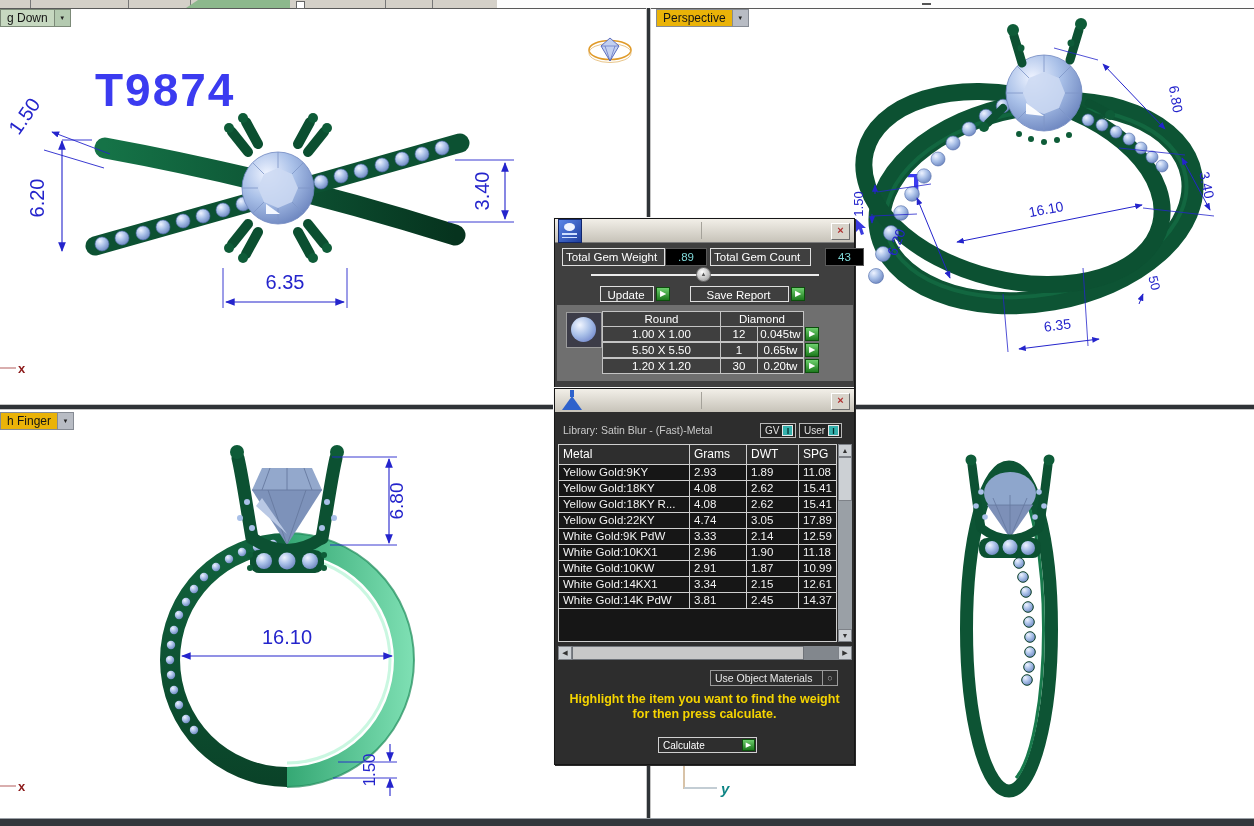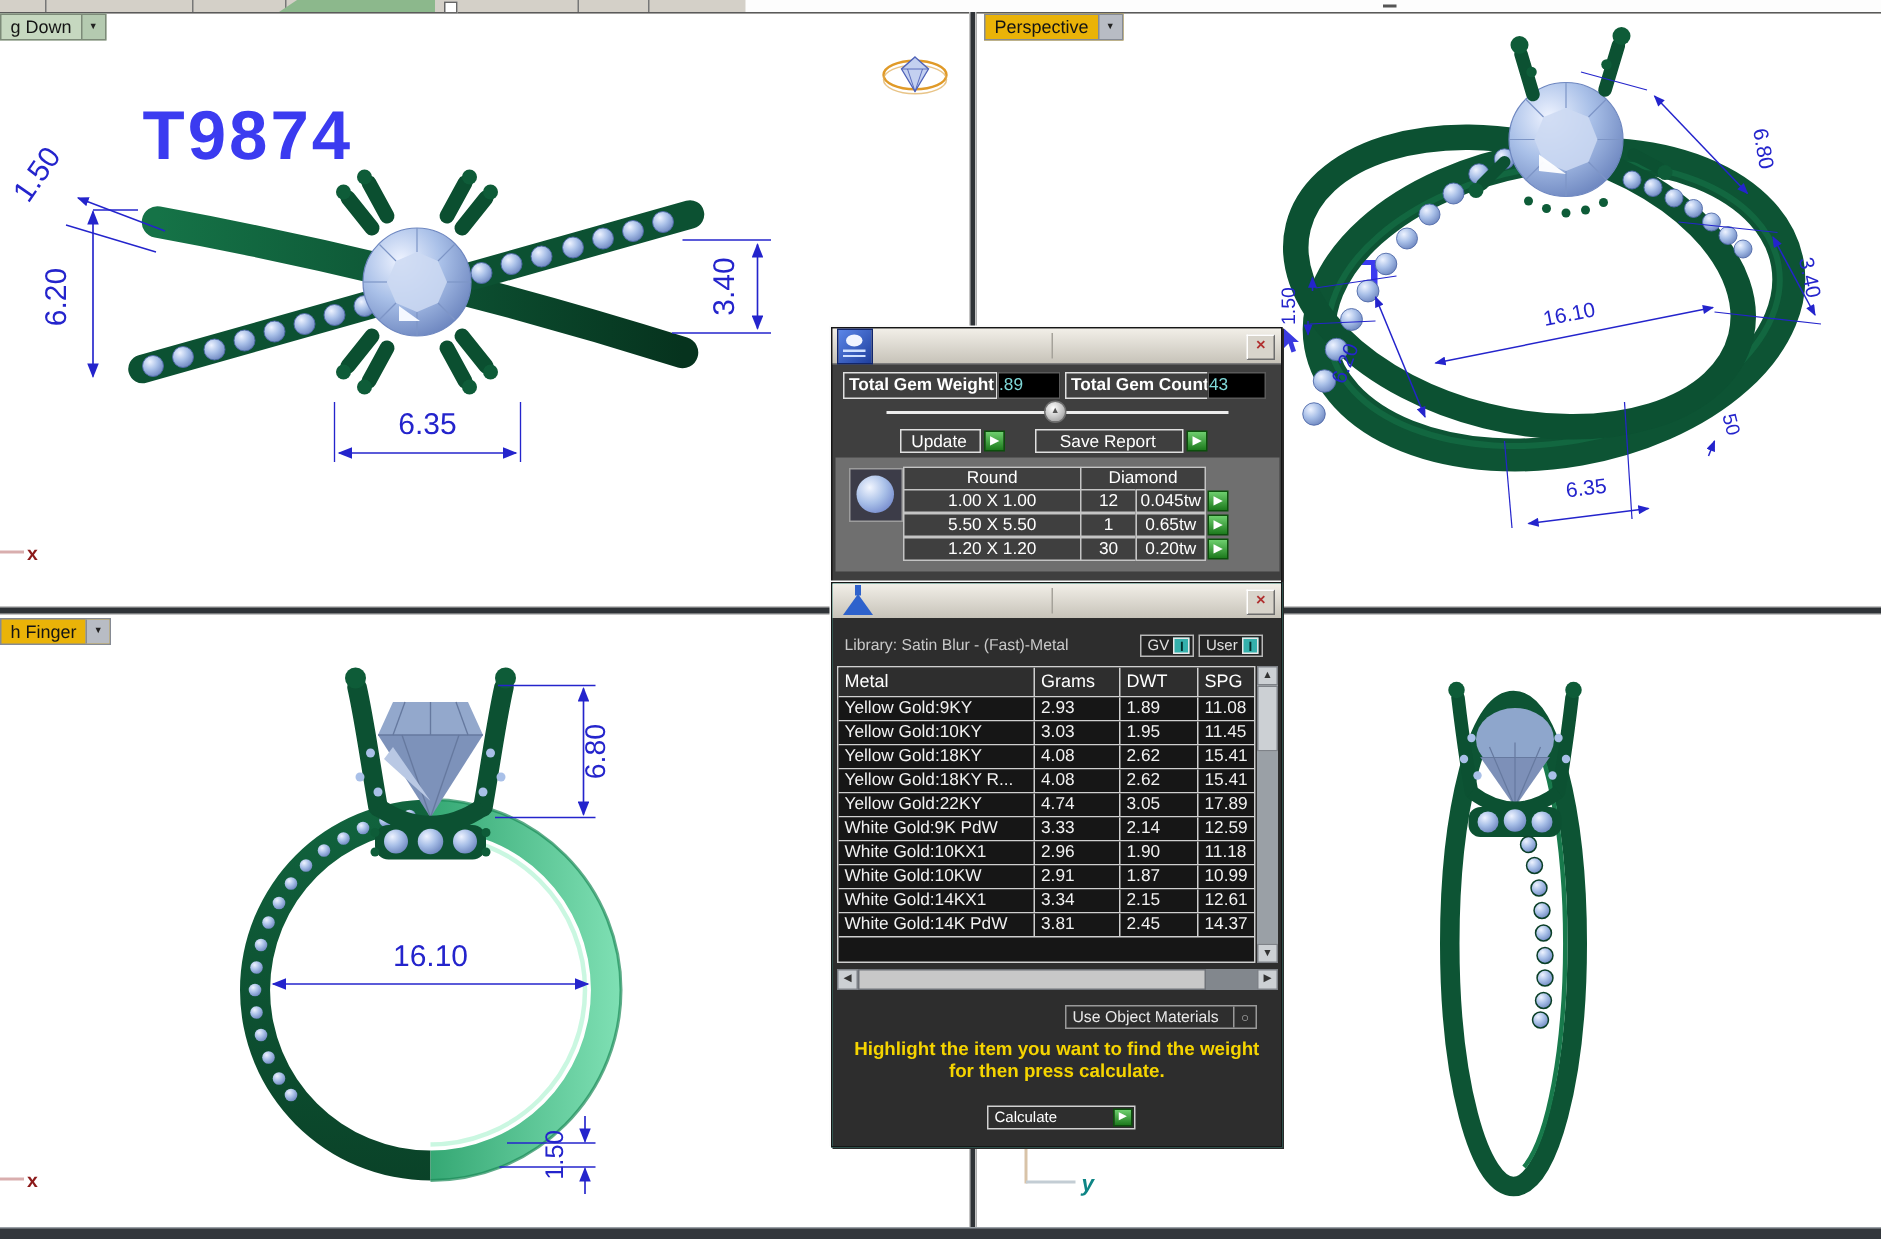--- a/index.html
+++ b/index.html
@@ -38,23 +38,23 @@
   .gr-icon{position:absolute;left:3px;top:0;width:22px;height:22px;background:linear-gradient(135deg,#5b86e8,#1f3f9e);border:1px solid #12266b;}
   .gr-icon .cloud{position:absolute;left:5px;top:3px;width:11px;height:8px;background:#f0f4ff;border-radius:50%;}
   .gr-icon .lines{position:absolute;left:3px;top:13px;width:15px;height:7px;
                   background:repeating-linear-gradient(#cfe0ff 0 1.5px,transparent 1.5px 3.5px);}
   .mw-icon{position:absolute;left:4px;top:0;width:26px;height:22px;}
   .mw-icon .flask{position:absolute;left:3px;top:7px;width:0;height:0;border-left:10px solid transparent;
                   border-right:10px solid transparent;border-bottom:14px solid #2e62cc;}
   .mw-icon .neck{position:absolute;left:11px;top:1px;width:4px;height:7px;background:#2e62cc;}
   
   .wlabel{position:absolute;border:1px solid #e0e0e0;background:#3f3f3f;color:#fff;font-size:11.5px;
-          line-height:16px;padding-left:3px;box-sizing:border-box;height:18px;font-weight:bold;}
+          line-height:16px;padding-left:3px;box-sizing:border-box;height:18px;}
   .wval{position:absolute;background:#000;color:#7fd8d8;font-size:11.5px;line-height:16px;
-        text-align:left;border:1px solid #5a5a5a;box-sizing:border-box;height:18px;}
+        text-align:center;border:1px solid #5a5a5a;box-sizing:border-box;height:18px;}
   .sliderline{position:absolute;left:36px;top:55px;width:228px;height:2px;background:#ececec;}
   .sliderhandle{position:absolute;left:141px;top:48px;width:15px;height:15px;border-radius:50%;
                 background:radial-gradient(circle at 40% 32%,#ffffff,#c2c2c2 55%,#8a8a8a);
                 border:1px solid #6e6e6e;box-sizing:border-box;font-size:6px;color:#555;
                 text-align:center;line-height:13px;}
   .dbtn{position:absolute;border:1px solid #e0e0e0;background:#3f3f3f;color:#fff;font-size:11.5px;
         line-height:14px;padding-left:4px;box-sizing:border-box;height:16px;}
   .gbtn{position:absolute;width:14px;height:14px;background:linear-gradient(#6ecf6e,#1d7a1d);
         border:1px solid #0c4f0c;color:#fff;font-size:8px;line-height:12px;text-align:center;box-sizing:border-box;}
   .gemarea{position:absolute;left:2px;top:86px;width:296px;height:76px;background:#6f6f6f;}
@@ -523,21 +523,21 @@
       <div class="cloud"></div>
         <div class="lines"></div>
     </div>
     <span class="title">GEM REPORTER</span>
     <div class="tsep"></div>
     <div class="closebtn">×</div>
   </div>
   <div class="wlabel" style="left:7px;top:29px;width:103px">Total Gem Weight</div>
   <div class="wval" style="left:110px;top:29px;width:42px">.89</div>
   <div class="wlabel" style="left:155px;top:29px;width:101px">Total Gem Count</div>
-  <div class="wval" style="left:250px;top:29px;width:39px">43</div>
+  <div class="wval" style="left:270px;top:29px;width:39px">43</div>
 
   <div class="sliderline"></div>
   <div class="sliderhandle">▲</div>
 
   <button class="dbtn" style="left:45px;top:67px;width:54px">Update</button>
   <div class="gbtn" style="left:101px;top:68px">▶</div>
   <button class="dbtn" style="left:135px;top:67px;width:99px">Save Report</button>
   <div class="gbtn" style="left:236px;top:68px">▶</div>
 
   <div class="gemarea"></div>
@@ -591,26 +591,20 @@
         <span class="mc3">DWT</span>
         <span class="mc4">SPG</span>
       </div>
       <div class="mrow">
         <span class="mc1">Yellow Gold:9KY</span>
         <span class="mc2">2.93</span>
         <span class="mc3">1.89</span>
         <span class="mc4">11.08</span>
       </div>
       <div class="mrow">
-        <span class="mc1">Yellow Gold:10KY</span>
-        <span class="mc2">3.03</span>
-        <span class="mc3">1.95</span>
-        <span class="mc4">11.45</span>
-      </div>
-      <div class="mrow">
         <span class="mc1">Yellow Gold:18KY</span>
         <span class="mc2">4.08</span>
         <span class="mc3">2.62</span>
         <span class="mc4">15.41</span>
       </div>
       <div class="mrow">
         <span class="mc1">Yellow Gold:18KY R...</span>
         <span class="mc2">4.08</span>
         <span class="mc3">2.62</span>
         <span class="mc4">15.41</span>

